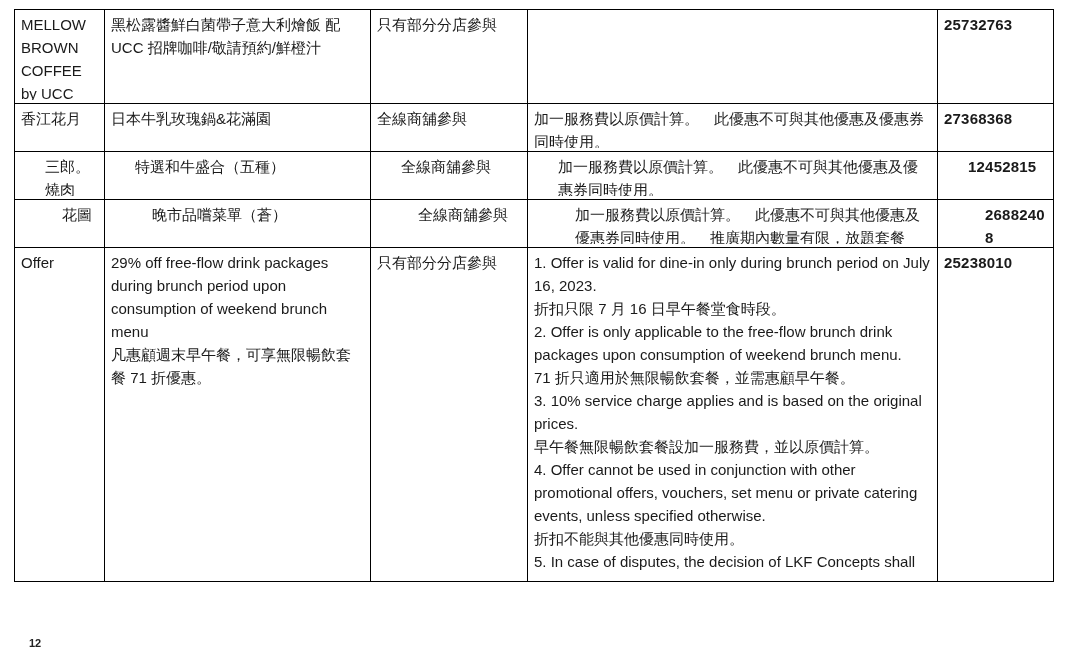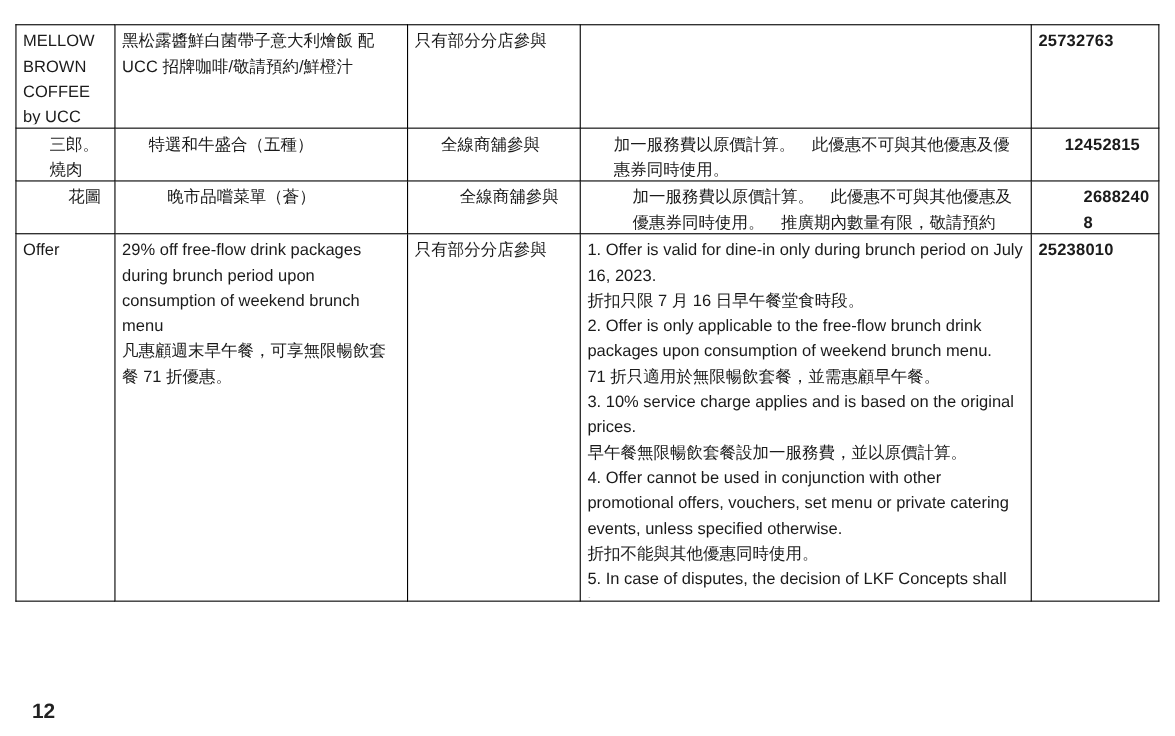--- a/index.html
+++ b/index.html
@@ -6,21 +6,21 @@
   html, body {
     width: 1068px; height: 669px;
     background: #ffffff;
     font-family: "Liberation Sans", "DejaVu Sans", sans-serif;
     color: #1a1a1a;
     overflow: hidden;
   }
   .page { position: relative; width: 1068px; height: 669px; background: #fff; }
 
   table.offers {
-    position: absolute; left: 14px; top: 22px;
+    position: absolute; left: 14px; top: 9px;
     width: 1039px;
     border-collapse: collapse;
     table-layout: fixed;
   }
   table.offers td {
     border: 1px solid #000;
     vertical-align: top;
     padding: 3px 6px;
     font-size: 15px;
     line-height: 23px;
@@ -32,21 +32,21 @@
   tr.r1 .cc { height: 42px; }
   tr.r2 .cc { height: 41px; }
   tr.r3 .cc { height: 41px; margin-left: 24px; }
   tr.r4 .cc { height: 41px; margin-left: 41px; }
   tr.r5 .cc { height: 327px; }
 
   td.phone { font-weight: 600; letter-spacing: 0.2px; }
 
   .page-number {
     position: absolute; left: 29px; top: 637px;
-    font-size: 19px; font-weight: 600; color: #222; text-align: center;
+    font-size: 11px; font-weight: 600; color: #222; text-align: center;
   }
 </style>
 </head>
 <body>
 
 <div class="page">
 
   <table class="offers">
     <colgroup>
       <col style="width:90px">
@@ -56,32 +56,39 @@
       <col style="width:116px">
     </colgroup>
     <tbody>
       <tr class="r0">
         <td><div class="cc">MELLOW BROWN COFFEE by UCC</div></td>
         <td><div class="cc">黑松露醬鮮白菌帶子意大利燴飯 配 UCC 招牌咖啡/敬請預約/鮮橙汁</div></td>
         <td><div class="cc">只有部分分店參與</div></td>
         <td><div class="cc"></div></td>
         <td class="phone"><div class="cc">25732763</div></td>
       </tr>
+      <tr class="r2">
+        <td><div class="cc">香江花月</div></td>
+        <td><div class="cc">日本牛乳玫瑰鍋&amp;花滿園</div></td>
+        <td><div class="cc">全線商舖參與</div></td>
+        <td><div class="cc">加一服務費以原價計算。　此優惠不可與其他優惠及優惠券同時使用。</div></td>
+        <td class="phone"><div class="cc">27368368</div></td>
+      </tr>
       <tr class="r3">
         <td><div class="cc">三郎。燒肉</div></td>
         <td><div class="cc">特選和牛盛合（五種）</div></td>
         <td><div class="cc">全線商舖參與</div></td>
         <td><div class="cc">加一服務費以原價計算。　此優惠不可與其他優惠及優惠券同時使用。</div></td>
         <td class="phone"><div class="cc">12452815</div></td>
       </tr>
       <tr class="r4">
         <td><div class="cc">花圖</div></td>
         <td><div class="cc">晚市品嚐菜單（蒼）</div></td>
         <td><div class="cc">全線商舖參與</div></td>
-        <td><div class="cc">加一服務費以原價計算。　此優惠不可與其他優惠及優惠券同時使用。　推廣期內數量有限，敬請預約</div></td>
+        <td><div class="cc">加一服務費以原價計算。　此優惠不可與其他優惠及優惠券同時使用。　推廣期內數量有限，放題套餐</div></td>
         <td class="phone"><div class="cc">26882408</div></td>
       </tr>
       <tr class="r5">
         <td><div class="cc">Offer</div></td>
         <td><div class="cc">29% off free-flow drink packages during brunch period upon consumption of weekend brunch menu
 凡惠顧週末早午餐，可享無限暢飲套餐 71 折優惠。</div></td>
         <td><div class="cc">只有部分分店參與</div></td>
         <td><div class="cc">1. Offer is valid for dine-in only during brunch period on July 16, 2023.
 折扣只限 7 月 16 日早午餐堂食時段。
 2. Offer is only applicable to the free-flow brunch drink packages upon consumption of weekend brunch menu.

